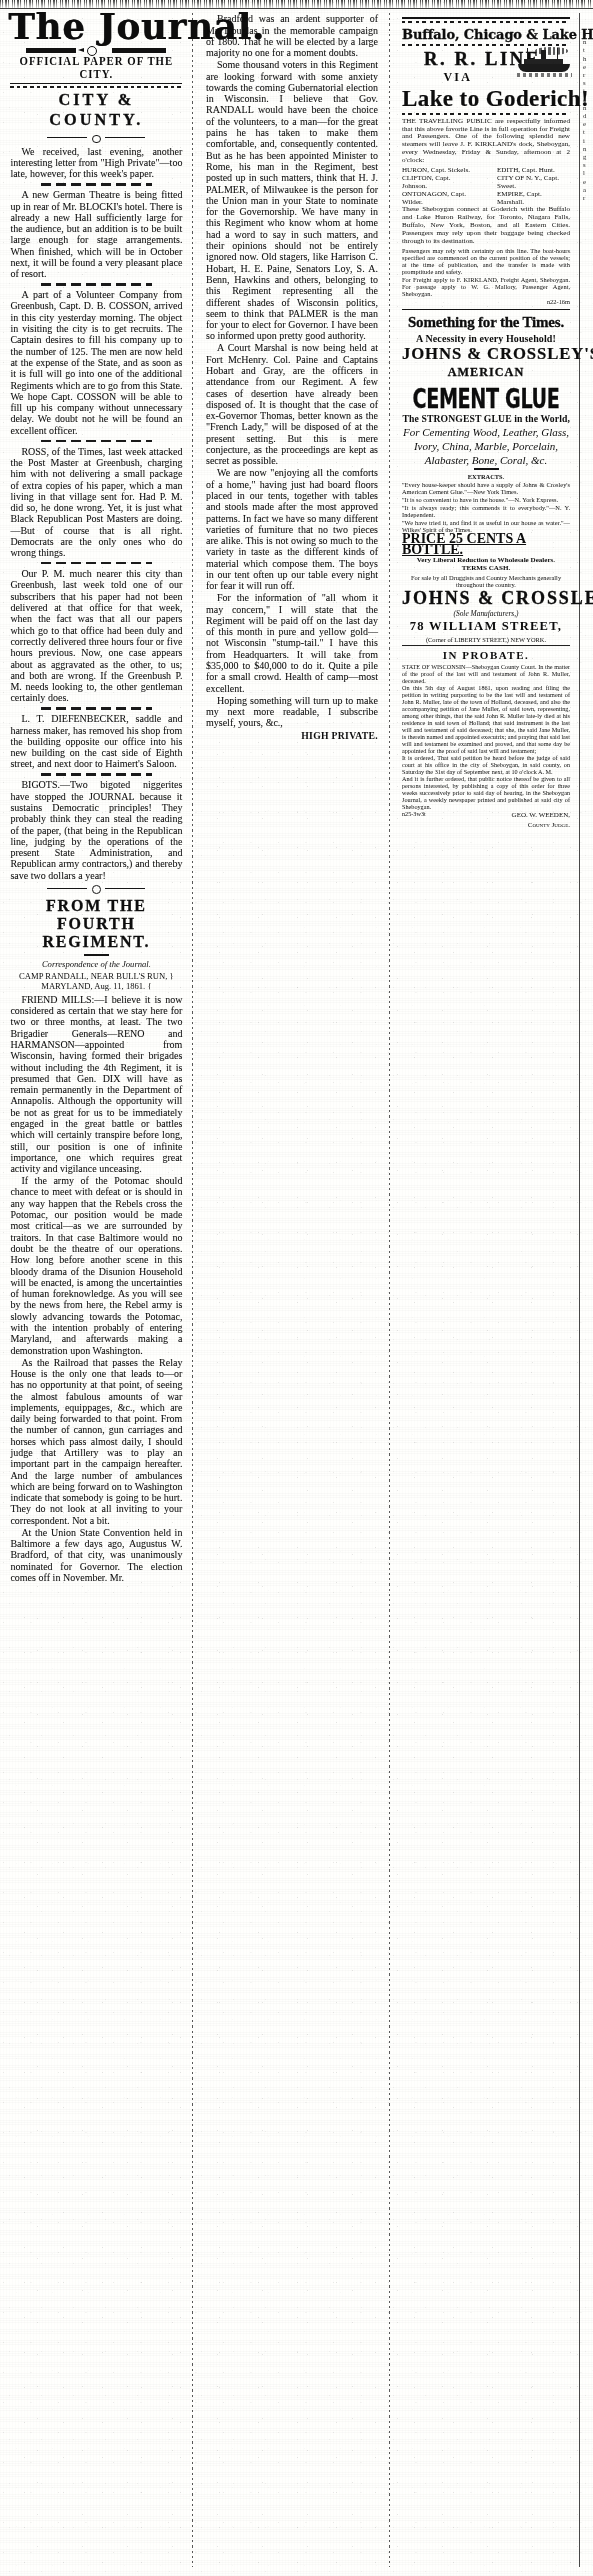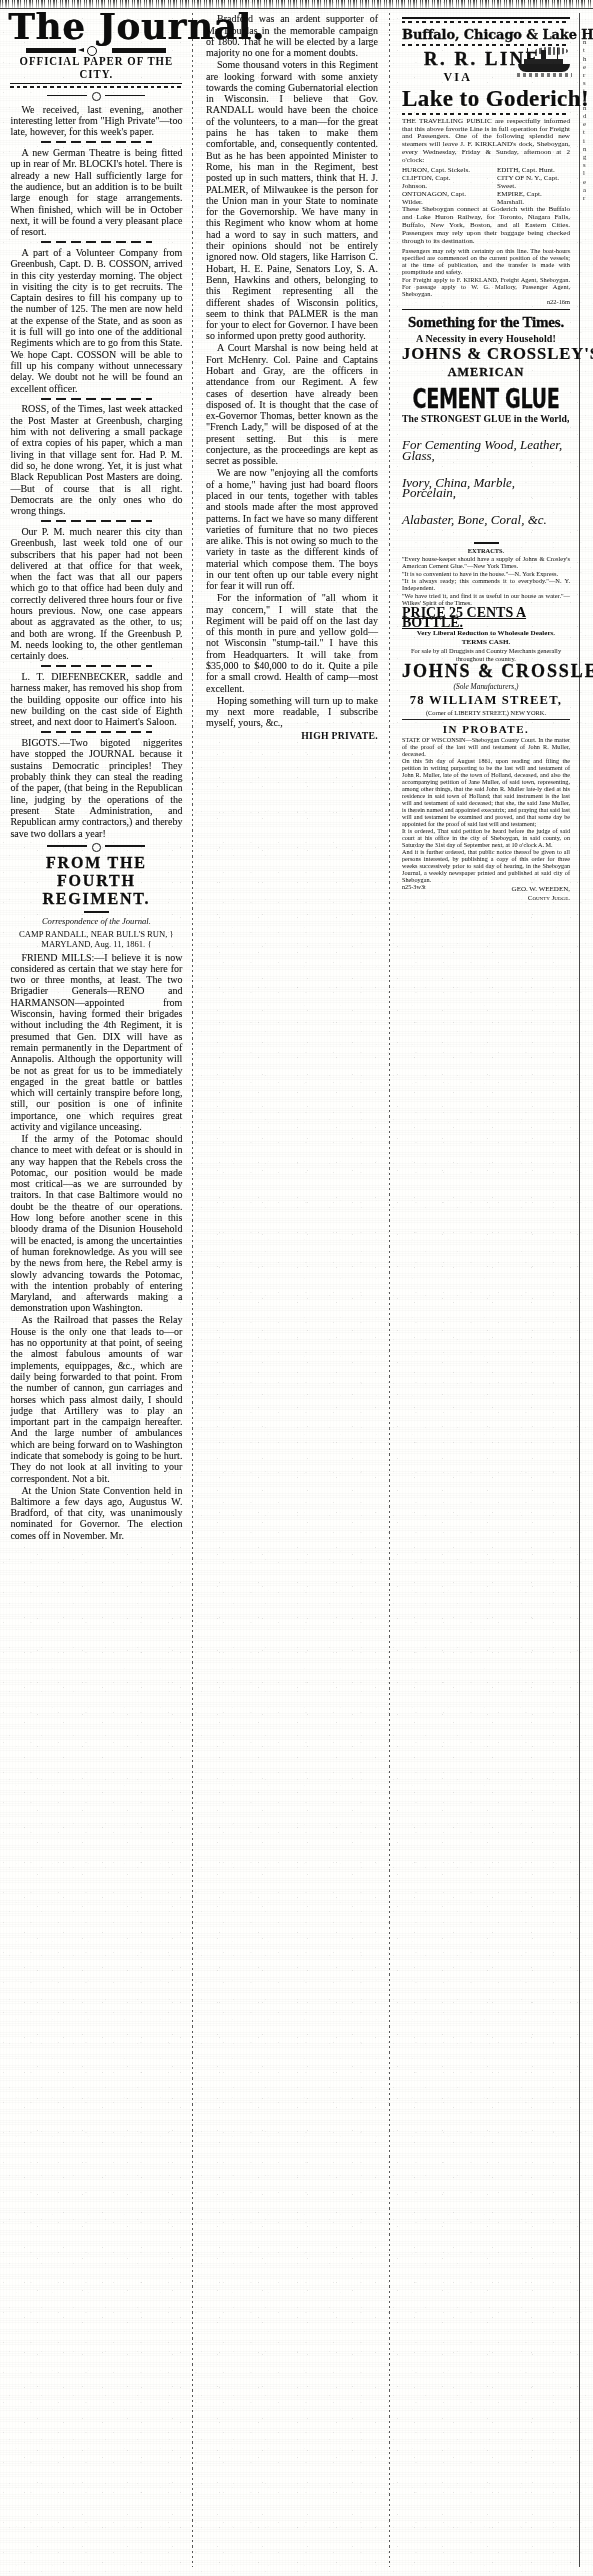--- a/index.html
+++ b/index.html
@@ -217,23 +217,23 @@
     -webkit-text-stroke:0.3px #111;
   }
   .cementglue{
     text-align:center;font-family:"DejaVu Sans",sans-serif;font-weight:700;
     font-size:20px;letter-spacing:-0.4px;line-height:21px;white-space:nowrap;
     transform:scaleY(1.35) scaleX(.96);transform-origin:center top;
     margin:4.5px 0 7.4px;
     -webkit-text-stroke:0.2px #000;
   }
   .strongest{
-    text-align:left;font-weight:700;font-size:9.7px;letter-spacing:0.1px;margin:2.2px 0 1.5px;
-  }
-  .forcement{font-style:italic;font-size:13px;line-height:10.8px;margin:16px 0;}
+    text-align:right;font-weight:700;font-size:9.7px;letter-spacing:0.1px;margin:2.2px 0 1.5px;
+  }
+  .forcement{text-align:center;font-style:italic;font-size:11px;line-height:10.8px;margin:3px 0;}
   .tinyrule{width:25px;height:1.9px;background:#141414;margin:3px auto;}
   .jc-name{
     text-align:center;font-family:"Liberation Serif",serif;font-weight:700;
     font-size:18px;letter-spacing:1.9px;line-height:19.3px;white-space:nowrap;
     -webkit-text-stroke:0.3px #111;
   }
   .jc-sub{text-align:center;font-size:7.4px;font-style:italic;margin:0.7px 0;}
   .jc-addr{
     text-align:center;font-family:"Liberation Serif",serif;font-weight:700;
     font-size:12.6px;letter-spacing:1.2px;margin:1.5px 0;
@@ -267,20 +267,21 @@
 
 <div class="col" id="col1">
 
   <div class="masthead">
     <div class="journal-title">The Journal.</div>
     <div class="orn"></div>
     <div class="official">OFFICIAL PAPER OF THE CITY.</div>
   </div>
   <div class="hrthick"></div>
   <div class="hrdot"></div>
+  <div class="citycounty">CITY &amp; COUNTY.</div>
   <div class="dinkus"></div>
 
   <p class="p">We received, last evening, another interesting letter from "High Private"—too late, however, for this week's paper.</p>
   <div class="dinkus-sm"></div>
   <p class="p">A new German Theatre is being fitted up in rear of Mr. BLOCKI's hotel. There is already a new Hall sufficiently large for the audience, but an addition is to be built large enough for stage arrangements. When finished, which will be in October next, it will be found a very pleasant place of resort.</p>
   <div class="dinkus-sm"></div>
   <p class="p">A part of a Volunteer Company from Greenbush, Capt. D. B. COSSON, arrived in this city yesterday morning. The object in visiting the city is to get recruits. The Captain desires to fill his company up to the number of 125. The men are now held at the expense of the State, and as soon as it is full will go into one of the additional Regiments which are to go from this State. We hope Capt. COSSON will be able to fill up his company without unnecessary delay. We doubt not he will be found an excellent officer.</p>
   <div class="dinkus-sm"></div>
   <p class="p">ROSS, of the Times, last week attacked the Post Master at Greenbush, charging him with not delivering a small package of extra copies of his paper, which a man living in that village sent for. Had P. M. did so, he done wrong. Yet, it is just what Black Republican Post Masters are doing.—But of course that is all right. Democrats are the only ones who do wrong things.</p>
   <div class="dinkus-sm"></div>

